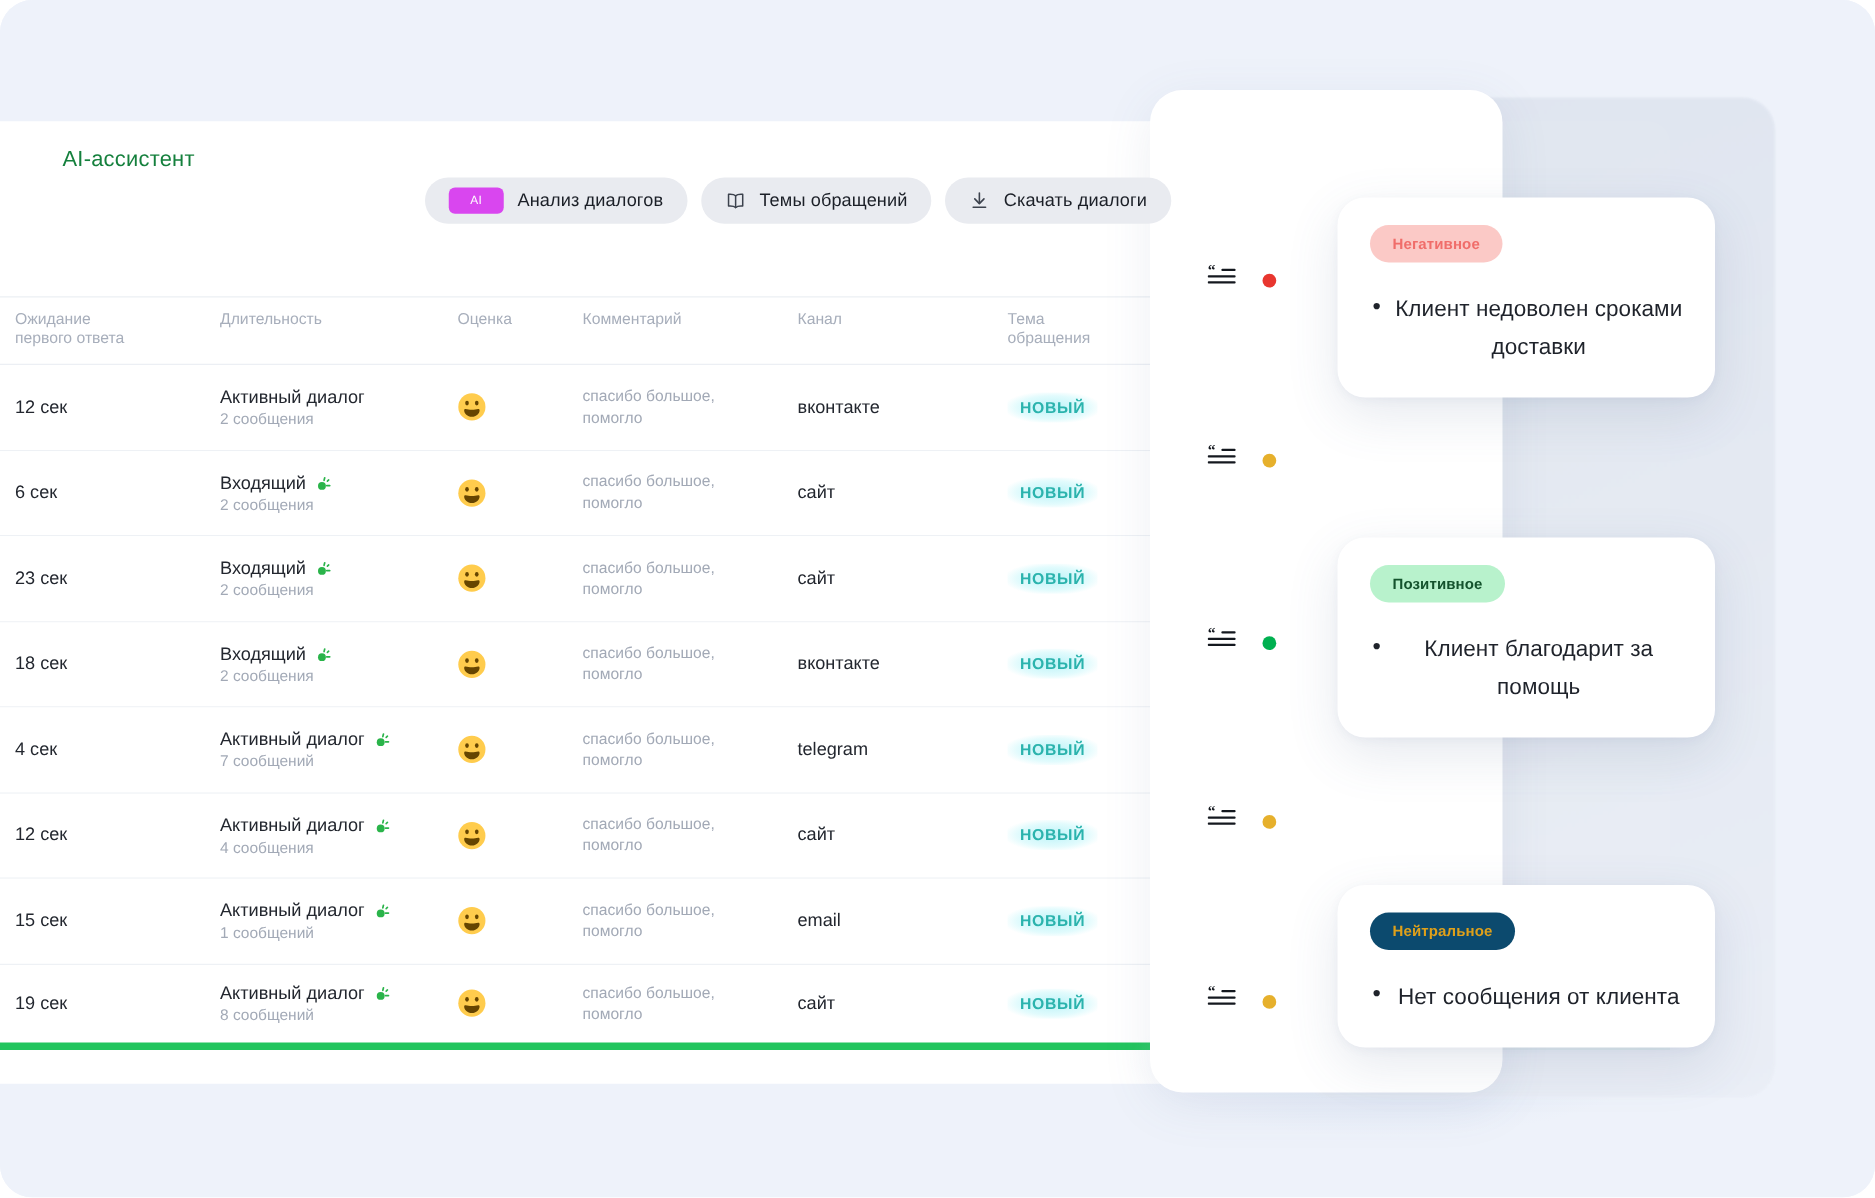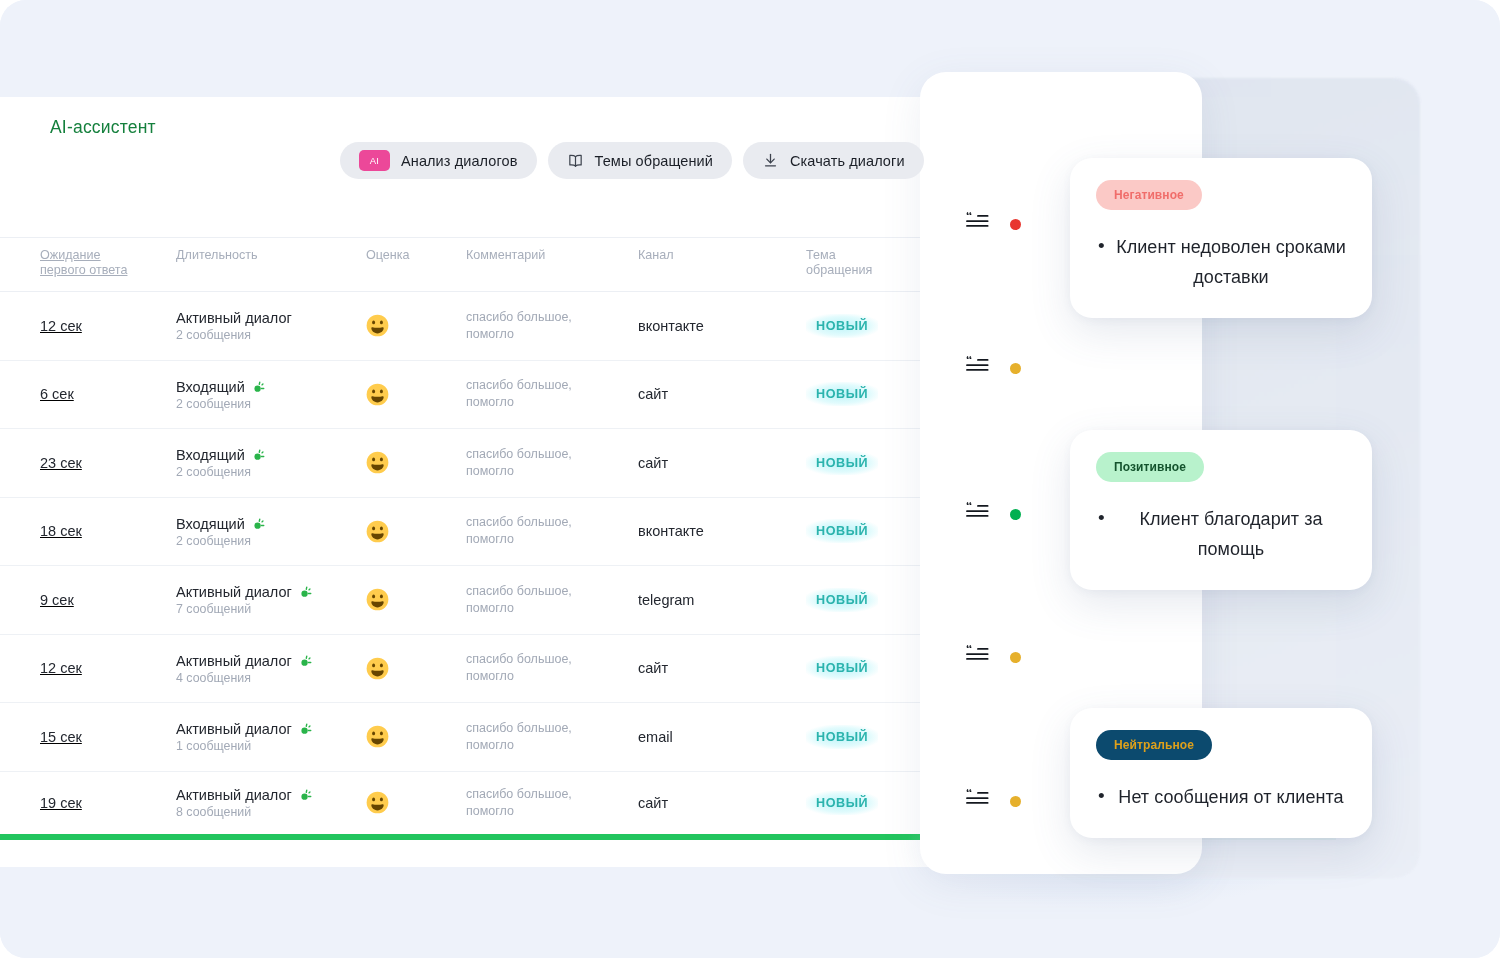--- a/index.html
+++ b/index.html
@@ -64,23 +64,23 @@
     cursor: pointer;
     white-space: nowrap;
   }
   .chip-label {
     font-size: 14.5px;
     color: #1b1f27;
     font-weight: 500;
     letter-spacing: .1px;
   }
   .ai-badge {
-    width: 31px; height: 21px;
+    width: 44px; height: 21px;
     border-radius: 5px;
-    background: #ec4899;
+    background: #d946ef;
     color: #fff;
     font-size: 9.5px;
     font-weight: 400;
     display: flex;
     align-items: center;
     justify-content: center;
     letter-spacing: .3px;
   }
   .icon-svg { display: block; }
 
@@ -110,21 +110,21 @@
   .trow {
     display: flex;
     align-items: center;
     height: 68.5px;
     border-bottom: 1px solid #eef1f5;
     background: #ffffff;
   }
   .trow:last-child { border-bottom: 6px solid #22c55e; }
 
   
-  .c-wait    { width: 176px; padding-left: 40px; text-decoration: underline; }
+  .c-wait    { width: 176px; padding-left: 12px; }
   .c-dur     { width: 190px; }
   .c-score   { width: 100px; }
   .c-comment { width: 172px; }
   .c-channel { width: 168px; }
   .c-topic   { width: 180px; }
 
   .wait-val {
     font-size: 14.5px;
     color: #23272f;
   }
@@ -460,21 +460,21 @@
     </div>
     <div class="c-channel">
       <span class="channel-val">вконтакте</span>
     </div>
     <div class="c-topic">
       <span class="topic-badge">НОВЫЙ</span>
     </div>
         </div>
         <div class="trow">
     <div class="c-wait">
-      <span class="wait-val">9 сек</span>
+      <span class="wait-val">4 сек</span>
     </div>
     <div class="c-dur">
       <div class="dur-main">
               <span>Активный диалог</span>
               <span>
                 <svg class="sparkle" width="15" height="15" viewBox="0 0 20 20" aria-hidden="true">
     <circle cx="7.4" cy="11.6" r="4.2" fill="#2ab44a"></circle>
     <rect x="11.6" y="10.4" width="5" height="1.8" rx=".9" fill="#2ab44a"></rect>
     <rect x="9.2" y="2.0" width="1.8" height="4.6" rx=".9" fill="#2ab44a" transform="rotate(14 10 4)"></rect>
     <rect x="13.0" y="4.2" width="1.8" height="3.6" rx=".9" fill="#2ab44a" transform="rotate(48 14 6)"></rect>

